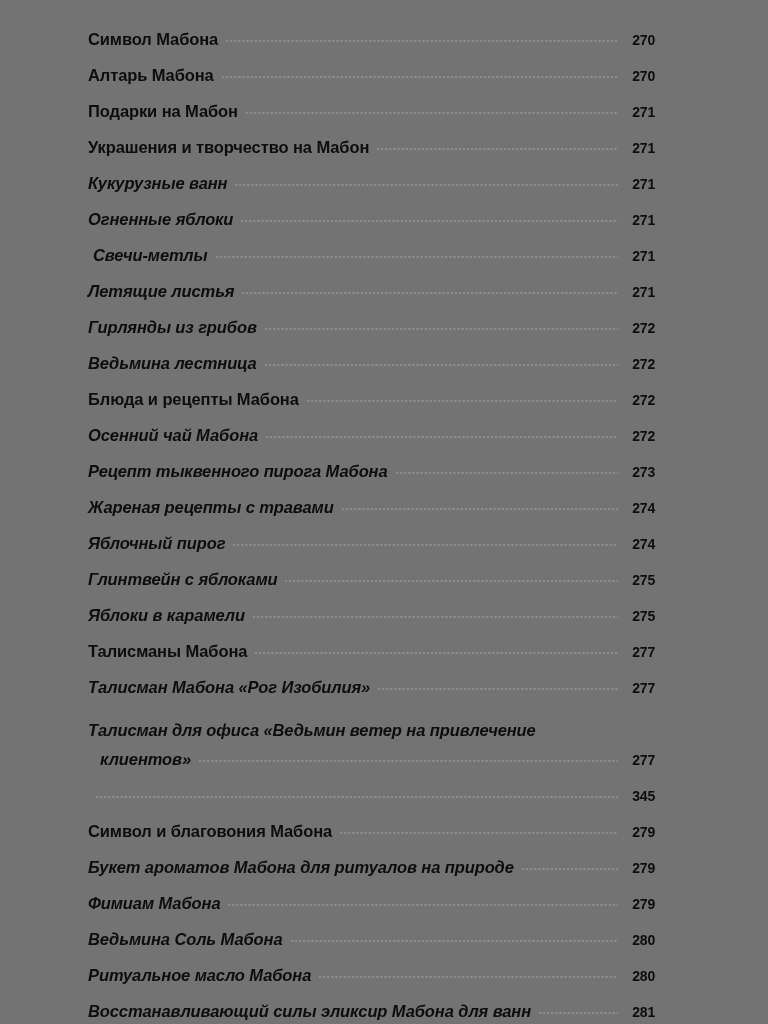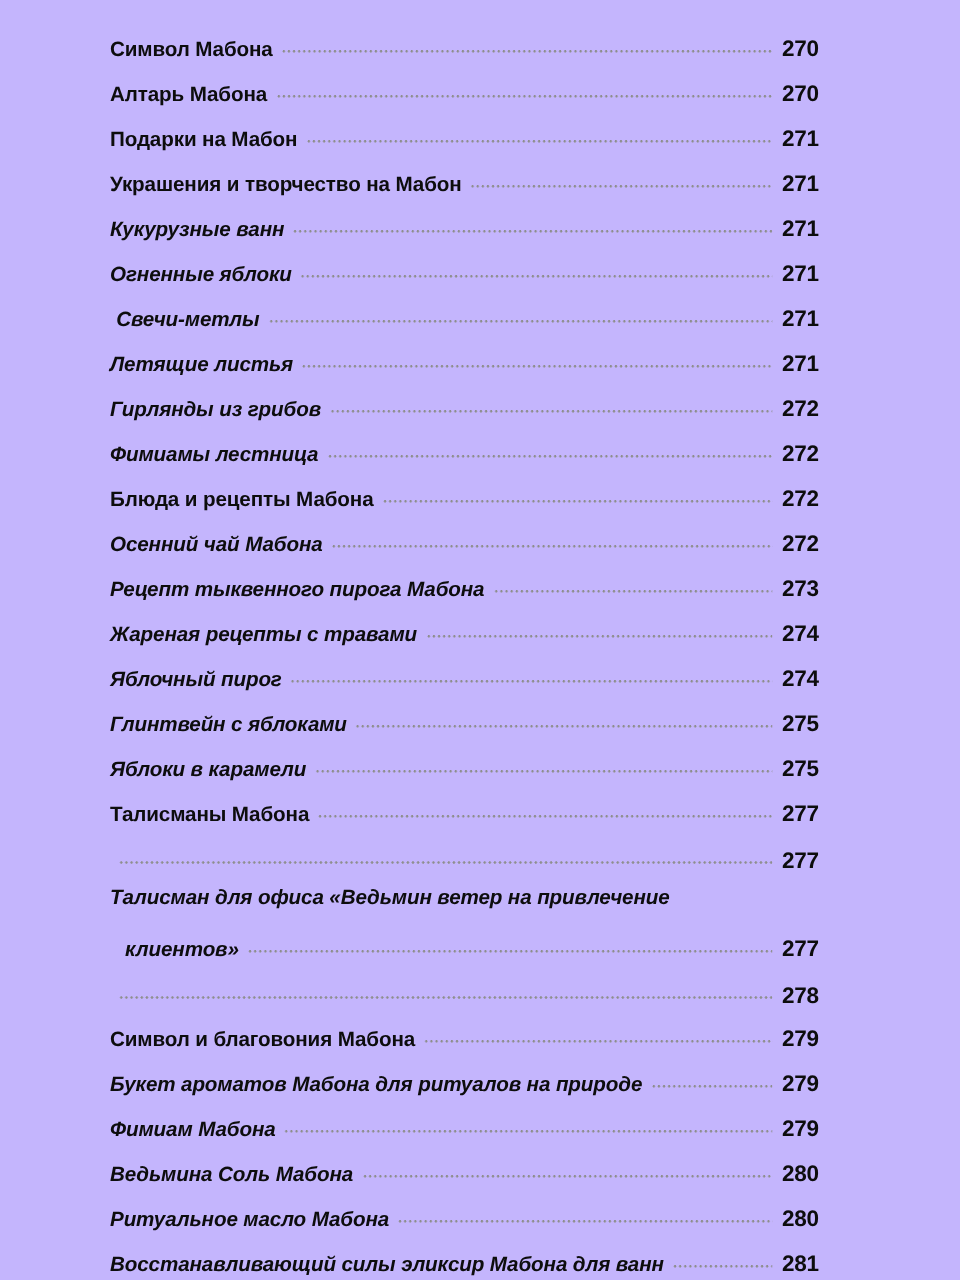--- a/index.html
+++ b/index.html
@@ -18,21 +18,21 @@
   }
 
   .toc-page {
     position: absolute;
     left: 0;
     top: 0;
     width: 768px;
     height: 1024px;
     box-sizing: border-box;
     padding: 22px 113px 0 88px;
-    background: #c4b5fd;
+    background: #737373;
   }
 
   .toc-list {
     display: block;
     width: 100%;
   }
 
   
   .toc-entry {
     position: relative;
@@ -88,34 +88,34 @@
     bottom: 3px;
     height: 2px;
     background-image: radial-gradient(circle, #8e8e8e 0.9px, rgba(255,255,255,0) 1.2px);
     background-size: 4.1px 2px;
     background-repeat: repeat-x;
     background-position: left bottom;
   }
 
   .page-no {
     flex: 0 0 auto;
-    font-size: 18px;
+    font-size: 14px;
     font-weight: bold;
     color: #0d0d0d;
     text-align: right;
     min-width: 34px;
     line-height: 19px;
     letter-spacing: -0.2px;
   }
 
   
   .wrap-line1 {
     position: absolute;
     left: 0;
-    top: 3px;
+    top: 15px;
     font-size: 16.5px;
     font-weight: bold;
     font-style: italic;
     white-space: nowrap;
     color: #0d0d0d;
     line-height: 19px;
     letter-spacing: -0.1px;
   }
   .toc-entry.two-line .row {
     bottom: 8px;
@@ -191,21 +191,21 @@
       </div>
       <div class="toc-entry">
         <div class="row">
           <span class="title italic">Гирлянды из грибов</span>
           <span class="leader"></span>
           <span class="page-no">272</span>
         </div>
       </div>
       <div class="toc-entry">
         <div class="row">
-          <span class="title italic">Фимиамы лестница</span>
+          <span class="title italic">Ведьмина лестница</span>
           <span class="leader"></span>
           <span class="page-no">272</span>
         </div>
       </div>
       <div class="toc-entry">
         <div class="row">
           <span class="title">Блюда и рецепты Мабона</span>
           <span class="leader"></span>
           <span class="page-no">272</span>
         </div>
@@ -254,36 +254,37 @@
       </div>
       <div class="toc-entry">
         <div class="row">
           <span class="title">Талисманы Мабона</span>
           <span class="leader"></span>
           <span class="page-no">277</span>
         </div>
       </div>
       <div class="toc-entry">
         <div class="row">
+          <span class="title italic">Талисман Мабона «Рог Изобилия»</span>
           <span class="leader"></span>
           <span class="page-no">277</span>
         </div>
       </div>
       <div class="toc-entry two-line">
         <div class="wrap-line1">Талисман для офиса «Ведьмин ветер на привлечение</div>
         <div class="row">
           <span class="title italic">клиентов»</span>
           <span class="leader"></span>
           <span class="page-no">277</span>
         </div>
       </div>
       <div class="toc-entry">
         <div class="row">
           <span class="leader"></span>
-          <span class="page-no">278</span>
+          <span class="page-no">345</span>
         </div>
       </div>
       <div class="toc-entry">
         <div class="row">
           <span class="title">Символ и благовония Мабона</span>
           <span class="leader"></span>
           <span class="page-no">279</span>
         </div>
       </div>
       <div class="toc-entry">

